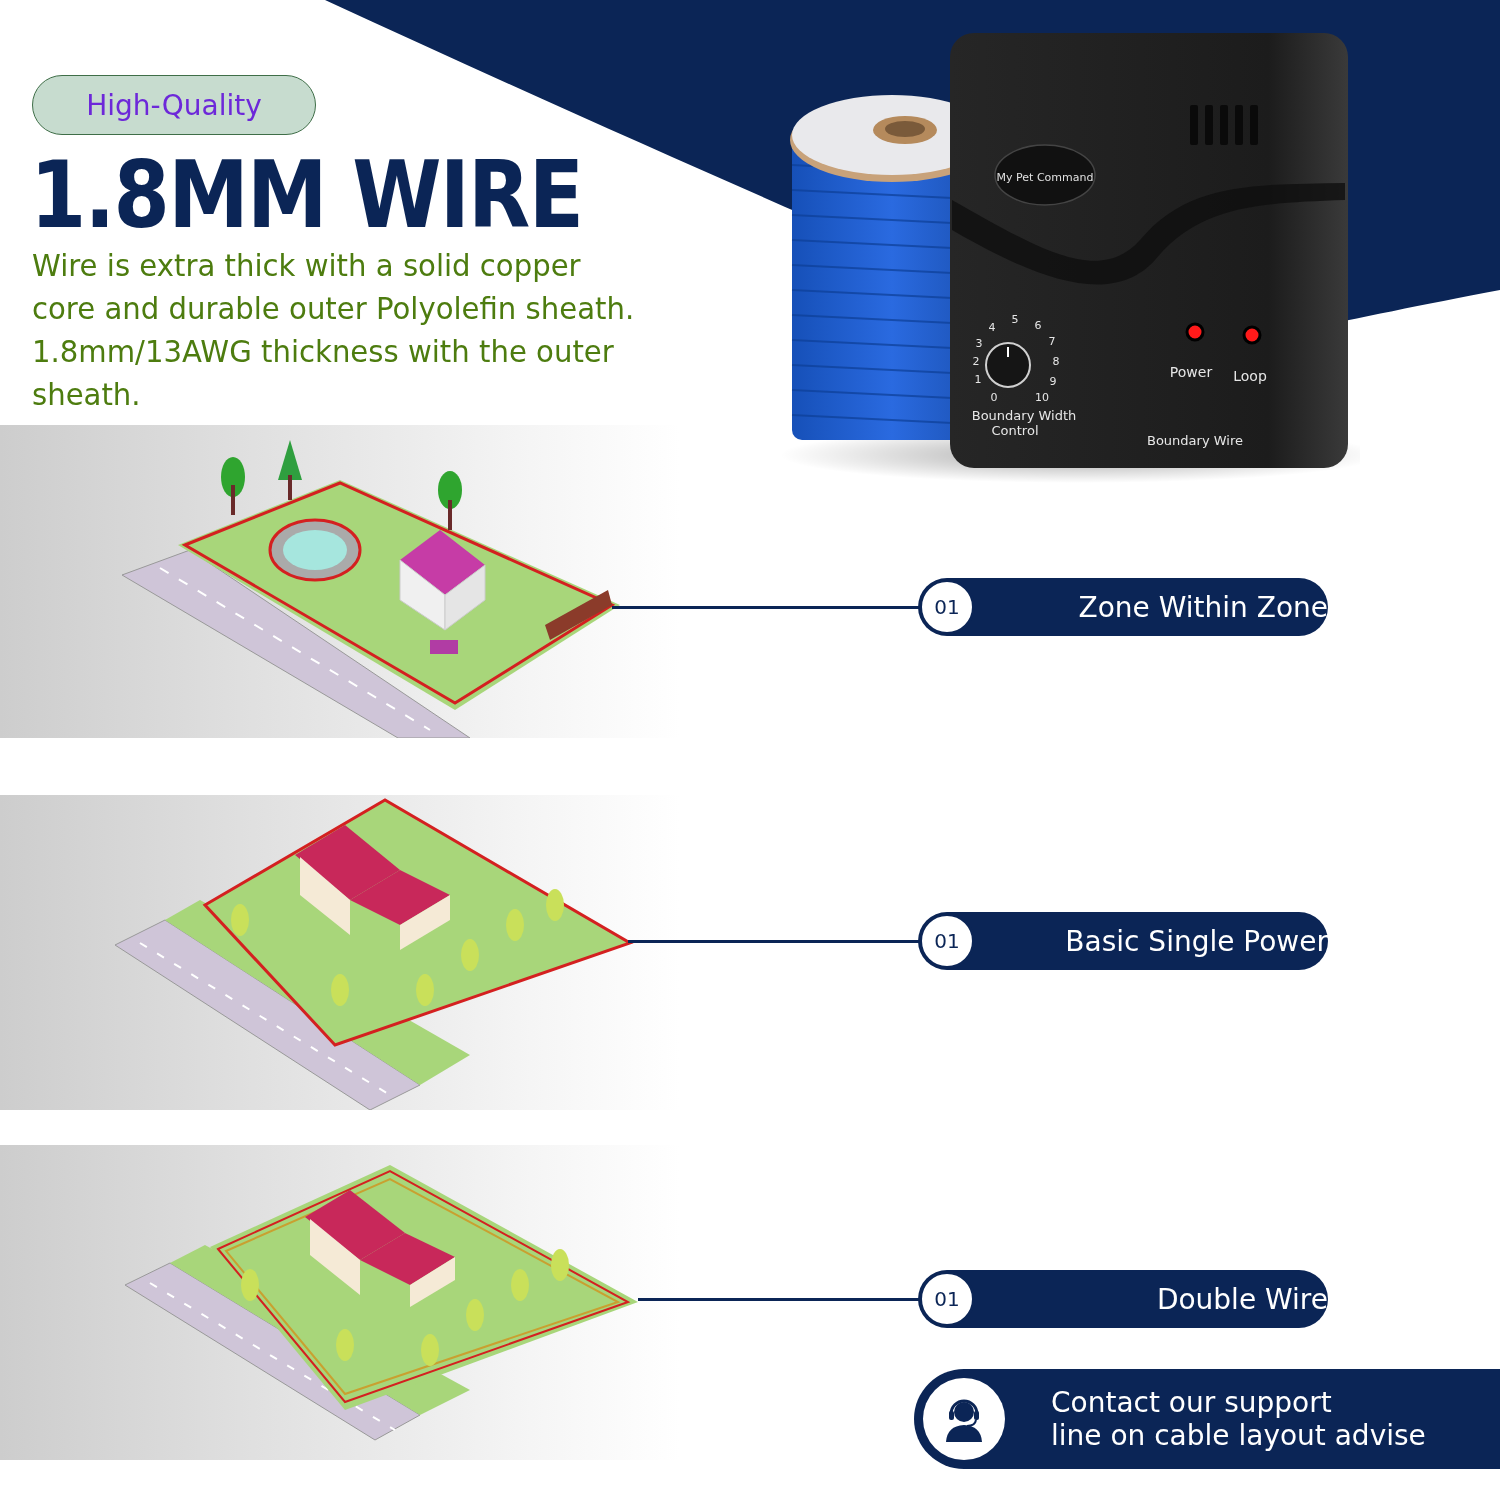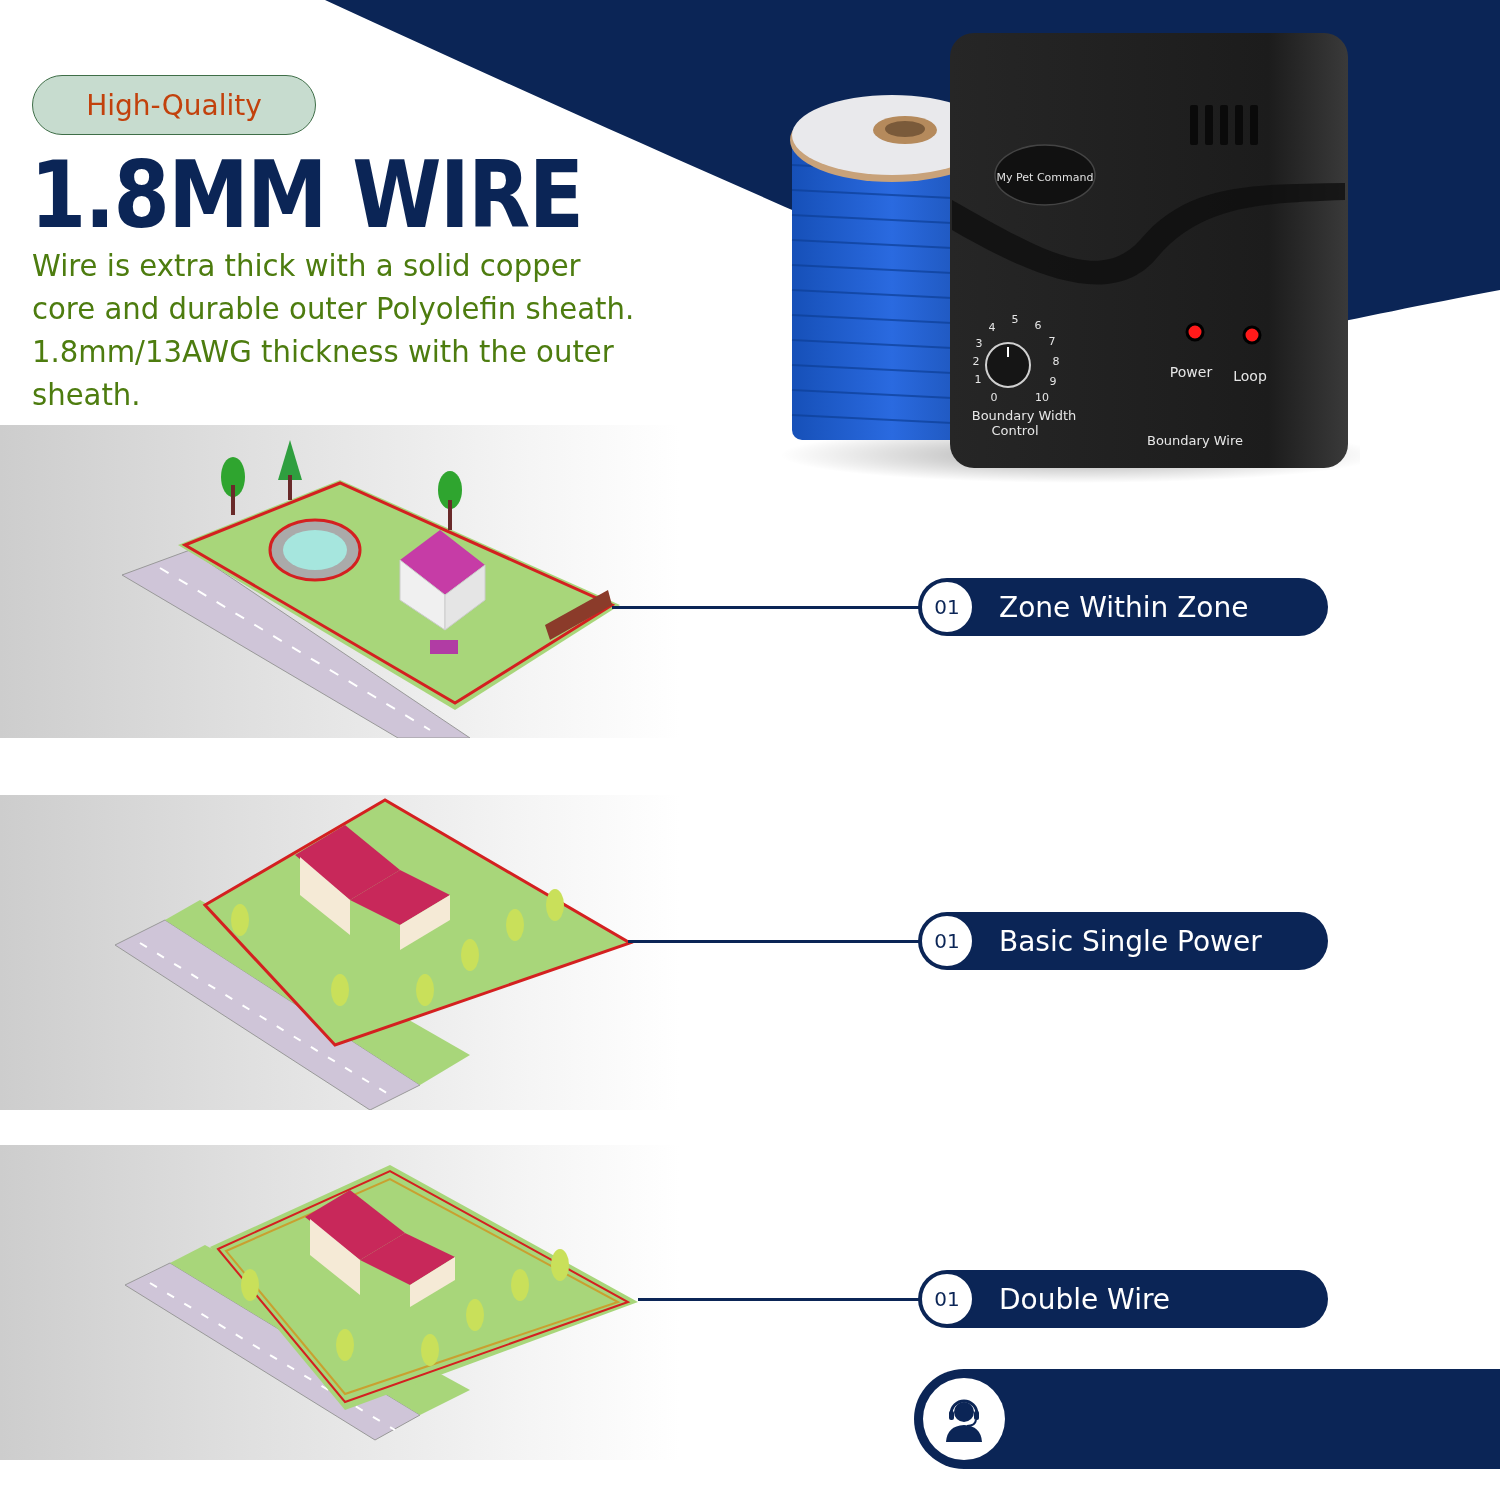--- a/index.html
+++ b/index.html
@@ -1,30 +1,30 @@
 <!DOCTYPE html>
 <html><head>
 <meta charset="utf-8">
 <style>
   html, body { margin:0; padding:0; }
   body { width:1500px; height:1500px; position:relative; overflow:hidden; background:#ffffff; font-family:"DejaVu Sans", sans-serif; }
   .navy-bg { position:absolute; left:0; top:0; width:1500px; height:340px; }
   .badge { position:absolute; left:32px; top:75px; width:284px; height:60px; border:1.5px solid #3f6e48; border-radius:30px; background:#c7dccf; box-sizing:border-box; display:flex; align-items:center; justify-content:center; }
-  .badge span { color:#c2410c; font-size:28px; font-family:"DejaVu Sans", sans-serif; }
+  .badge span { color:#6d28d9; font-size:28px; font-family:"DejaVu Sans", sans-serif; }
   .headline { position:absolute; left:30px; top:138px; margin:0; font-size:92px; font-weight:bold; color:#0b2556; letter-spacing:-2px; font-family:"DejaVu Sans", sans-serif; line-height:115px; white-space:nowrap; transform:scaleX(0.88); transform-origin:left top; }
   .desc { position:absolute; left:32px; top:244px; width:760px; margin:0; font-size:31px; line-height:43px; color:#4d7c0f; font-family:"DejaVu Sans", sans-serif; }
   .desc span { display:block; white-space:nowrap; transform:scaleX(0.94); transform-origin:left; }
 
   
   .product { position:absolute; left:780px; top:25px; width:580px; height:460px; }
 
   .panel { position:absolute; left:0; width:680px; background:linear-gradient(to right,#cdcdcd 0%,#e4e4e4 45%,#f6f6f6 80%,#ffffff 100%); overflow:hidden; }
   .panel svg { position:absolute; left:0; top:0; }
   .connector { position:absolute; height:3px; background:#0b2556; }
-  .pill { position:absolute; left:918px; width:410px; height:58px; background:#0b2556; border-radius:30px; display:flex; align-items:center; }
+  .pill { position:absolute; left:918px; width:410px; height:58px; background:#0b2556; border-radius:30px; display:flex; align-items:center;justify-content:space-between; }
   .pill .num { width:56px; height:56px; border-radius:50%; background:#ffffff; border:3px solid #0b2556; box-sizing:border-box; display:flex; align-items:center; justify-content:center; font-size:20px; color:#0b2556; font-family:"DejaVu Sans", sans-serif; margin-left:1px; }
   .pill .lbl { color:#ffffff; font-size:28px; margin-left:24px; font-family:"DejaVu Sans", sans-serif; white-space:nowrap; }
 
   .support { position:absolute; left:914px; top:1369px; width:586px; height:100px; background:#0b2556; border-radius:50px 0 0 50px; display:flex; align-items:center; }
   .support .circle { width:82px; height:82px; border-radius:50%; background:#ffffff; margin-left:9px; display:flex; align-items:center; justify-content:center; }
   .support .text { color:#ffffff; font-size:28px; line-height:33px; margin-left:46px; font-family:"DejaVu Sans", sans-serif; }
   .support .text span { display:block; white-space:nowrap; }
 </style>
 </head>
 <body>
@@ -218,13 +218,17 @@
   <div class="circle">
     <svg width="50" height="50" viewBox="0 0 50 50">
       <circle cx="25" cy="18" r="10" fill="#0b2556"></circle>
       <path d="M12,20 A13,13 0 0 1 38,20" fill="none" stroke="#0b2556" stroke-width="3"></path>
       <rect x="10" y="17" width="5" height="9" rx="2" fill="#0b2556"></rect>
       <rect x="35" y="17" width="5" height="9" rx="2" fill="#0b2556"></rect>
       <path d="M37,26 Q36,32 28,32" fill="none" stroke="#0b2556" stroke-width="2"></path>
       <path d="M7,48 Q8,32 25,31 Q42,32 43,48 Z" fill="#0b2556"></path>
     </svg>
   </div>
+  <div class="text">
+    <span>Contact our support</span>
+    <span>line on cable layout advise</span>
+  </div>
 </div>
 
 </body></html>

